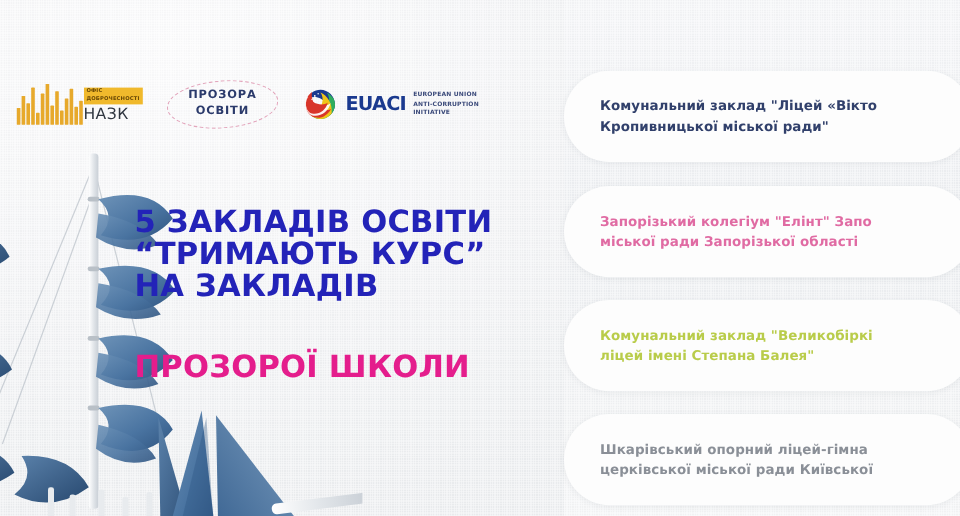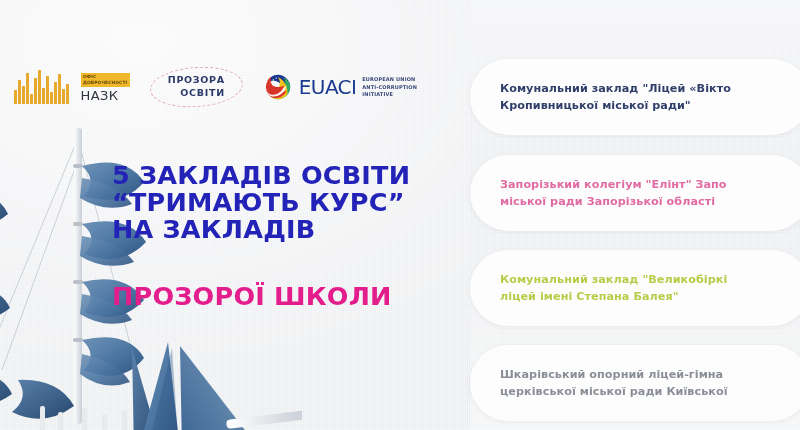--- a/index.html
+++ b/index.html
@@ -48,21 +48,21 @@
     left: 14px;
     top: 60px;
     height: 54px;
     display: flex;
     align-items: center;
     gap: 22px;
     z-index: 6;
   }
 
   
-  .nazk { display: flex; align-items: center; gap: 12px; }
+  .nazk { display: flex; align-items: center; gap: 1px; }
   .nazk-bars { display: flex; align-items: flex-end; gap: 1.5px; height: 34px; }
   .nazk-bars i { display: block; width: 2.5px; background: #e7a92b; border-radius: .5px; }
   .nazk-words { display: flex; flex-direction: column; align-items: flex-start; gap: 2px; }
   .nazk-chip {
     background: #f0b92c;
     color: #6b4a05;
     font-size: 4.4px;
     font-weight: 700;
     letter-spacing: .1px;
     line-height: 1.25;
@@ -77,21 +77,21 @@
     letter-spacing: .4px;
     line-height: 1;
   }
 
   
   .prozora {
     position: relative;
     padding: 9px 16px;
     display: flex;
     flex-direction: column;
-    align-items: flex-end;
+    align-items: center;
     justify-content: center;
   }
   .prozora::before {
     content: "";
     position: absolute;
     left: -2px; top: 2px; right: -2px; bottom: 2px;
     border: 1.2px dashed #e3a7bd;
     border-radius: 50%;
     transform: rotate(-4deg);
   }
@@ -102,40 +102,40 @@
     font-weight: 700;
     letter-spacing: .7px;
     line-height: 1.35;
   }
 
   
   .euaci { display: flex; align-items: center; gap: 6px; }
   .euaci-mark { width: 30px; height: 30px; display: block; }
   .euaci-word {
     color: #1b3a8f;
-    font-size: 20px;
-    font-weight: 400;
+    font-size: 16px;
+    font-weight: 700;
     letter-spacing: -.6px;
     line-height: 1;
   }
   .euaci-sub {
     color: #3b4a7a;
     font-size: 5px;
     font-weight: 700;
     line-height: 1.55;
     letter-spacing: .15px;
     white-space: pre-line;
     padding-top: 1px;
   }
 
   
   .headline {
     position: absolute;
     left: 112px;
-    top: 162px;
+    top: 172px;
     z-index: 6;
     line-height: 1.06;
     letter-spacing: .2px;
   }
   .headline div {
     font-size: 25.5px;
     font-weight: 800;
     white-space: nowrap;
   }
   .hl-blue { color: #2323b8; }

